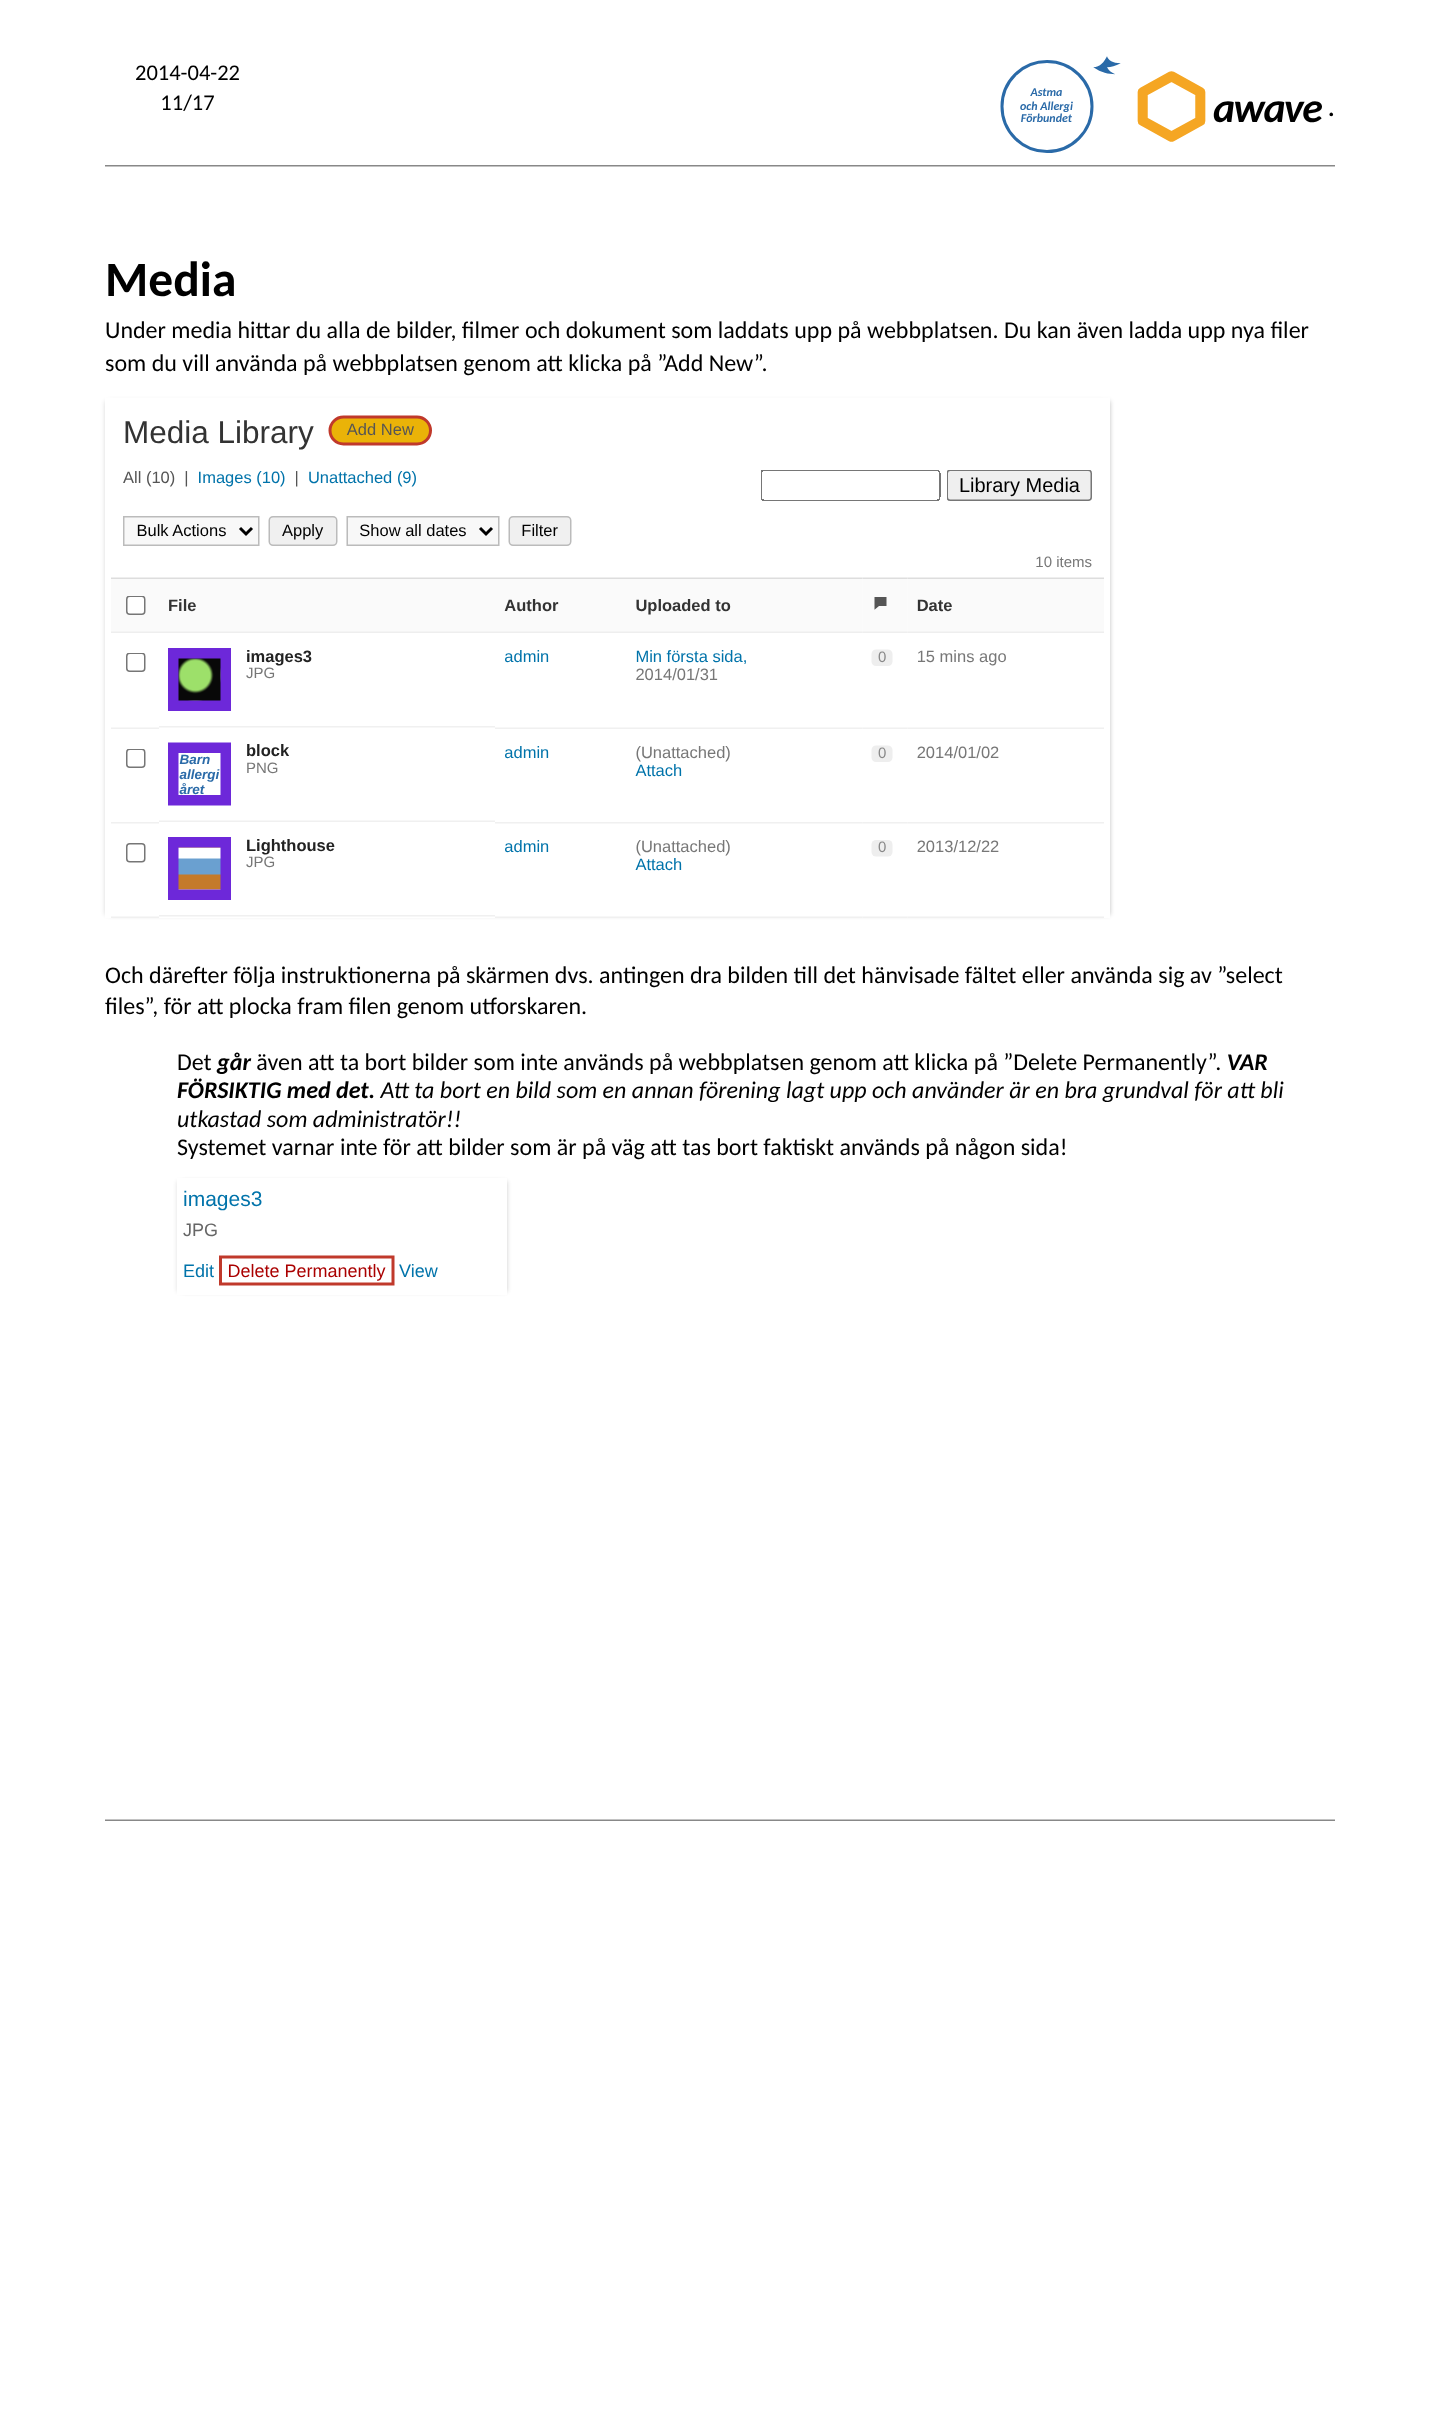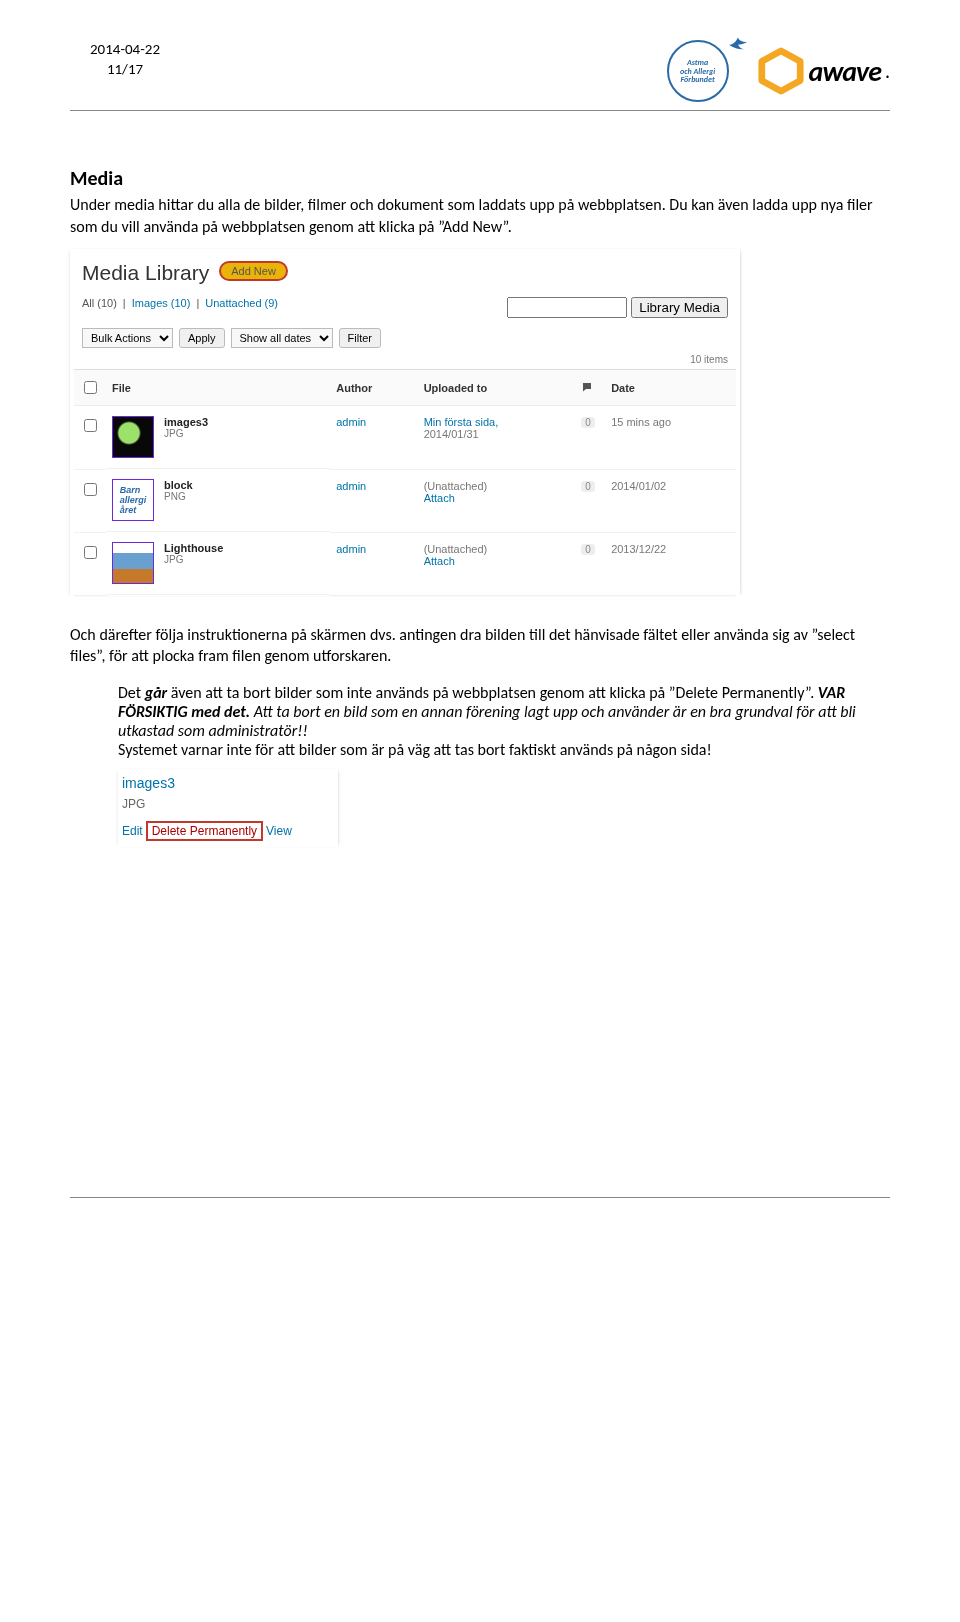--- a/index.html
+++ b/index.html
@@ -52,21 +52,21 @@
   .logo-astma .bird {
     position:absolute;
     top:-8px; right:-10px;
     width:22px; height:22px;
     color:#2a6aa8;
   }
   .logo-awave { display:flex; align-items:center; gap:4px;justify-content:center; }
   .logo-awave-mark { width:48px; height:48px; }
   .logo-awave-text { font-weight:900; font-size:28px; font-style:italic; letter-spacing:-1px; }
   h1.section-title {
-    font-size: 20px;
+    font-size: 33px;
     font-weight: bold;
     margin: 55px 0 4px 0;
   }
   p.body {
     font-size: 16px;
     line-height: 1.35;
     margin: 0 0 12px 0;
   }
   .screenshot-media {
     width: 670px;
@@ -114,21 +114,21 @@
     text-align:left; font-weight:600; color:#333;
     padding:8px 6px; border-bottom:1px solid #eee;
     background:#fafafa;
   }
   table.ml td {
     padding:10px 6px;
     border-bottom:1px solid #f0f0f0;
     vertical-align:top;
   }
   table.ml td.file { display:flex; gap:10px; align-items:flex-start;}
-  .thumb { width:42px; height:42px; background:#111; display:inline-block; border:1px solid #6d28d9;}
+  .thumb { width:42px; height:42px; background:#111; display:inline-block; border:7px solid #6d28d9;}
   .thumb.t1 { background: radial-gradient(circle at 40% 40%, #9de06a 0 10px, #080808 12px);}
   .thumb.t2 { background:#fff; color:#2a6aa8; font-size:9px; font-weight:bold; display:flex;align-items:center;justify-content:center; font-style:italic;}
   .thumb.t3 { background: linear-gradient(to top, #c47a2a 0 35%, #6aa0d0 35% 75%, #fff 75%);}
   .file-meta .fname { font-weight:600; color:#222;}
   .file-meta .ftype { color:#777; font-size:10px;}
   .uplink { color:#0073aa; }
   .subtle { color:#777; }
   .badge0 {
     display:inline-block; min-width:14px; text-align:center;
     background:#eee; border-radius:3px; color:#888; font-size:10px;

